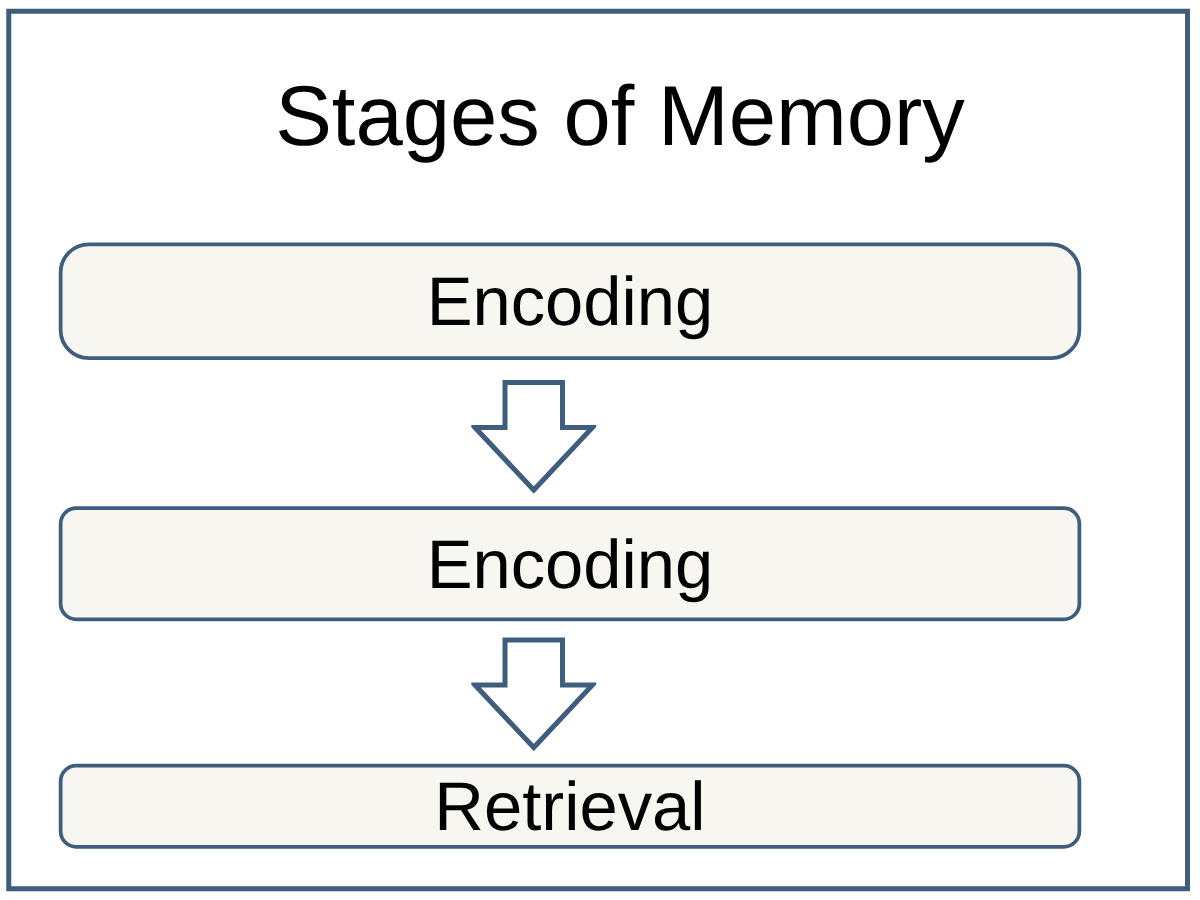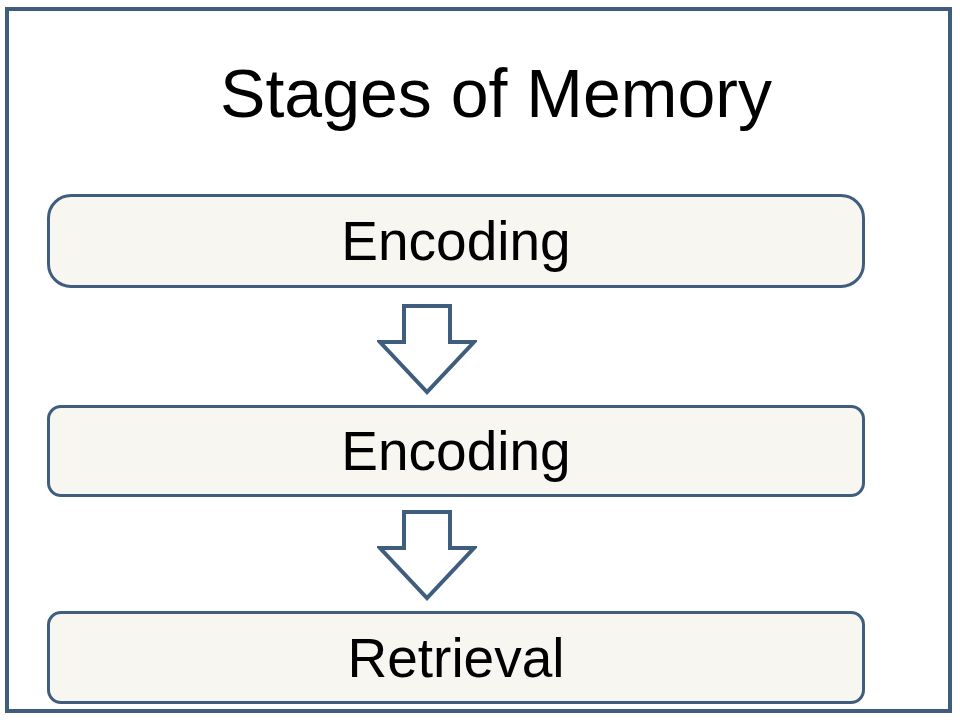--- a/index.html
+++ b/index.html
@@ -65,21 +65,21 @@
   .stage-label {
     font-size: 55px;
     line-height: 62px;
     color: #000000;
     font-weight: 400;
     white-space: nowrap;
   }
 
   #stage-box-0 { top: 194px; height: 94px; border-radius: 24px; }
   #stage-box-1 { top: 405px; height: 92px; }
-  #stage-box-2 { top: 611px; height: 93px; align-items: center; }
+  #stage-box-2 { top: 611px; height: 68px; align-items: center; }
 
   
   .flow-arrow {
     position: absolute;
     left: 377px;
     width: 100px;
   }
   #flow-arrow-0 { top: 303px; height: 92px; }
   #flow-arrow-1 { top: 509px; height: 92px; }
   .flow-arrow svg { display: block; width: 100%; height: 100%; }

